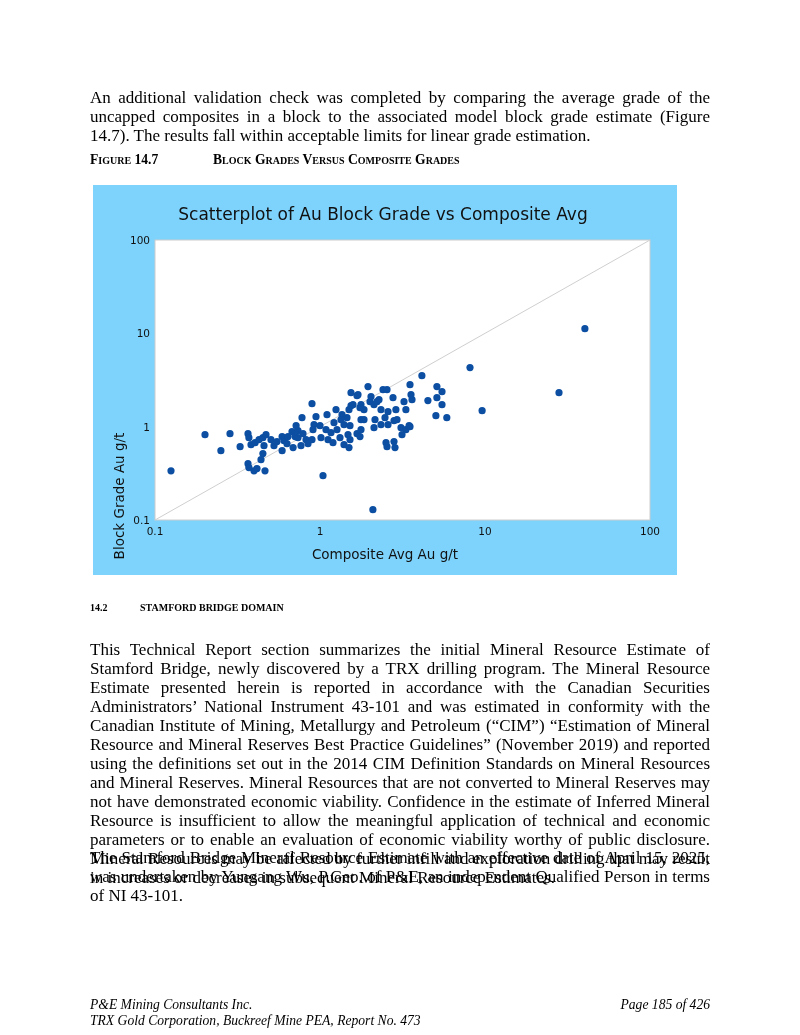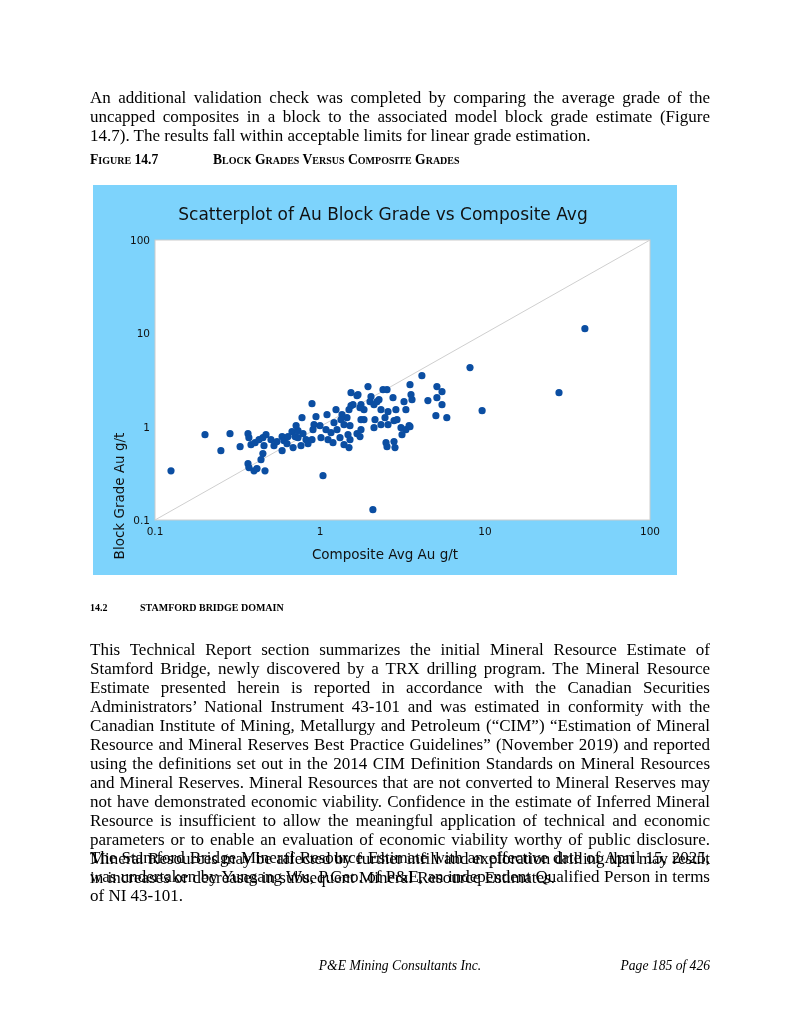--- a/index.html
+++ b/index.html
@@ -176,16 +176,17 @@
   </svg>
 </div>
 
 <div class="section-heading">
   <span class="num">14.2</span><span>STAMFORD BRIDGE DOMAIN</span>
 </div>
 
 <p class="para" style="top:640px;">This Technical Report section summarizes the initial Mineral Resource Estimate of Stamford Bridge, newly discovered by a TRX drilling program. The Mineral Resource Estimate presented herein is reported in accordance with the Canadian Securities Administrators’ National Instrument 43-101 and was estimated in conformity with the Canadian Institute of Mining, Metallurgy and Petroleum (“CIM”) “Estimation of Mineral Resource and Mineral Reserves Best Practice Guidelines” (November 2019) and reported using the definitions set out in the 2014 CIM Definition Standards on Mineral Resources and Mineral Reserves. Mineral Resources that are not converted to Mineral Reserves may not have demonstrated economic viability. Confidence in the estimate of Inferred Mineral Resource is insufficient to allow the meaningful application of technical and economic parameters or to enable an evaluation of economic viability worthy of public disclosure. Mineral Resources may be affected by further infill and exploration drilling that may result in increases or decreases in subsequent Mineral Resource Estimates.</p>
 <p class="para" style="top:848px;">The Stamford Bridge Mineral Resource Estimate with an effective date of April 15, 2025, was undertaken by Yungang Wu, P.Geo. of P&amp;E, an independent Qualified Person in terms of NI 43-101.</p>
 
-<div class="footer" style="top:958px;text-align:center;">
+<div class="footer" style="top:997px;">
   <div>P&amp;E Mining Consultants Inc.</div>
+  <div>TRX Gold Corporation, Buckreef Mine PEA, Report No. 473</div>
   <span class="right">Page 185 of 426</span>
 </div>
 
 </body></html>

